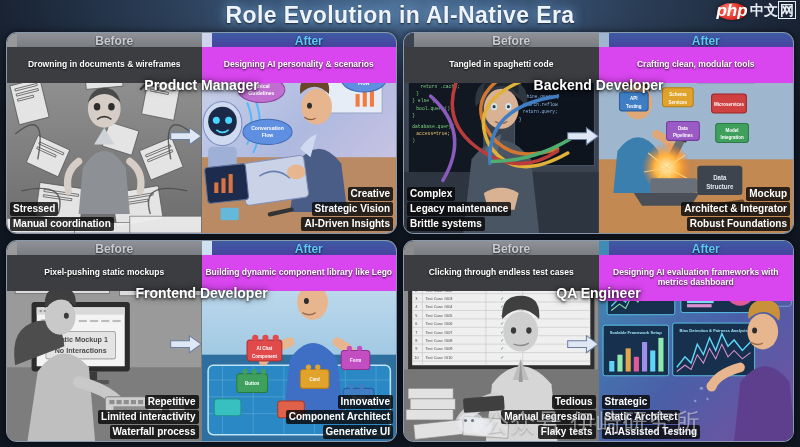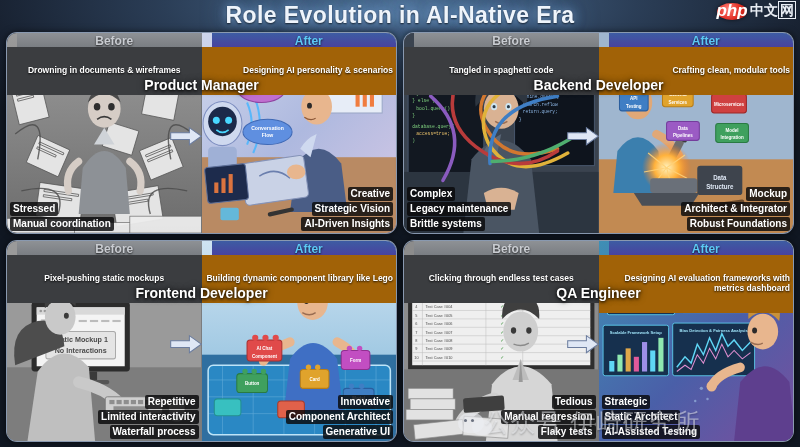--- a/index.html
+++ b/index.html
@@ -58,26 +58,26 @@
     z-index:6;
     margin-left:10px;
   }
   .hdr.before{background:linear-gradient(180deg,#8e9195 0%,#777b80 100%);}
   .hdr.after{background:linear-gradient(180deg,#3d5ca3 0%,#4a3f9e 100%);}
   .ba-word{font-size:12px;font-weight:bold;text-shadow:0 1px 2px rgba(0,0,0,.8);}
   .ba-word.before{color:#c9ccd1;}
   .ba-word.after{color:#5cc8f5;}
   .sub{
     position:absolute;left:0;top:14px;width:100%;
-    z-index:6;text-align:center;padding:19px 3px;box-sizing:border-box;
+    z-index:6;text-align:center;padding:13px 3px;box-sizing:border-box;
     font-size:8.5px;font-weight:bold;color:#fff;line-height:1.15;
     text-shadow:0 1px 2px rgba(0,0,0,.9);
   }
   .sub.before{background:#3b3d40;}
-  .sub.after{background:#a16207;text-align:right;}
+  .sub.after{background:#d946ef;}
   .role{
     position:absolute;left:0;top:0;width:100%;height:15px;z-index:8;
     display:flex;align-items:center;justify-content:center;
     font-size:14px;font-weight:bold;color:#fff;
     text-shadow:0 1px 3px rgba(0,0,0,.95),0 0 7px rgba(0,0,0,.7);
     pointer-events:none;
     margin-top:44px;
   }
   
   .caps{

